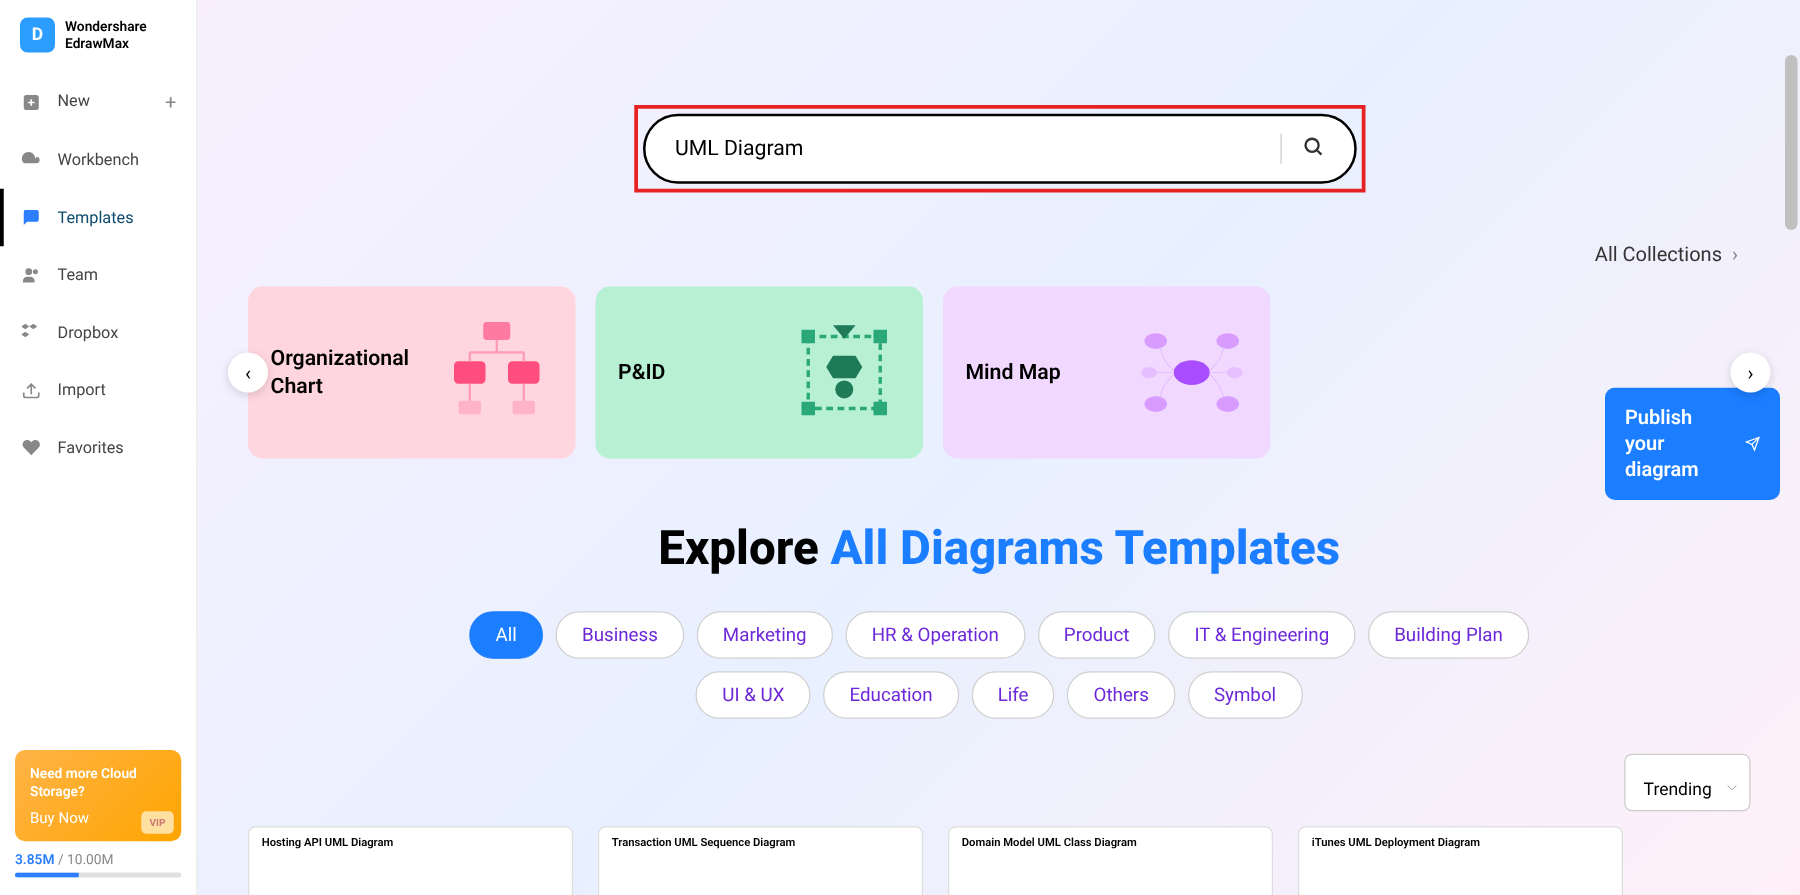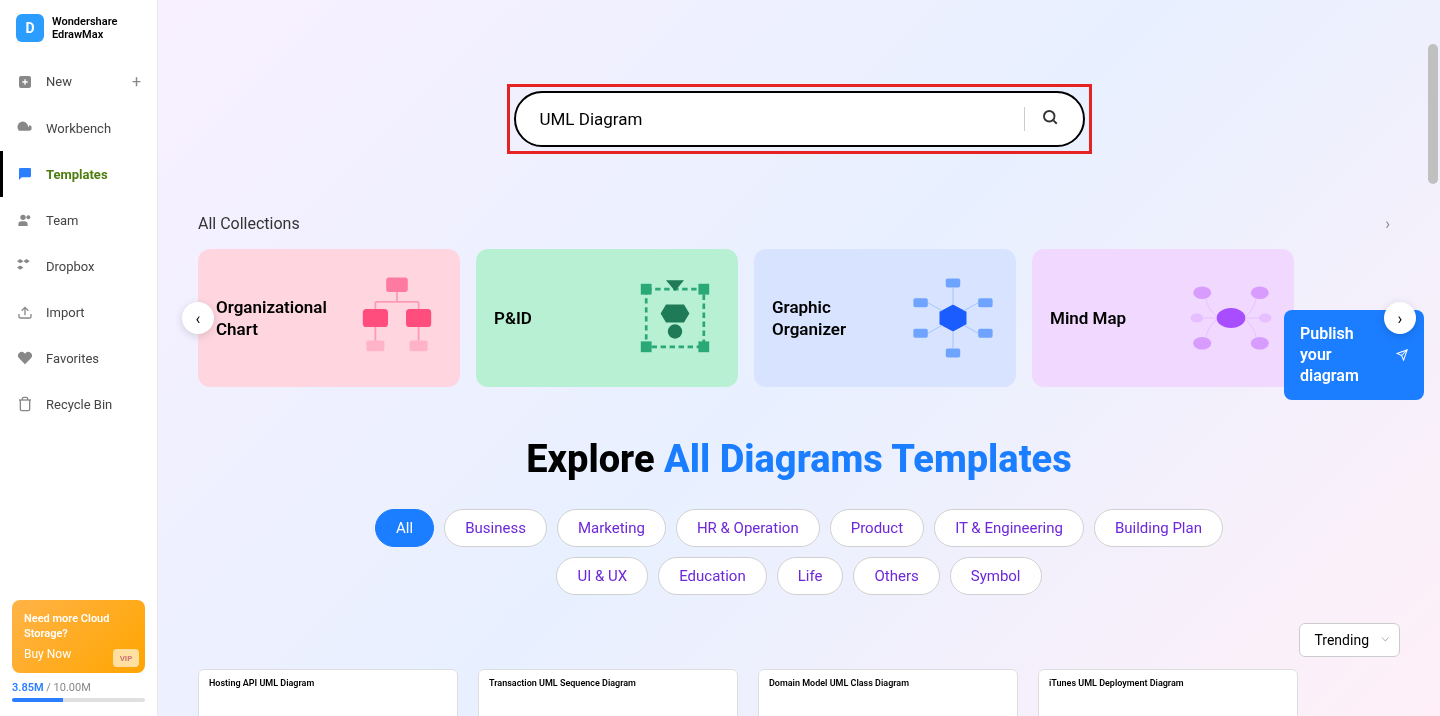--- a/index.html
+++ b/index.html
@@ -2,21 +2,21 @@
 <html><head>
 <meta charset="utf-8">
 <style>
 * { margin: 0; padding: 0; box-sizing: border-box; font-family: -apple-system, BlinkMacSystemFont, "Segoe UI", Roboto, sans-serif; }
 body { background: #f0f4ff; display: flex; height: 716px; width: 1440px; overflow: hidden; }
 .sidebar { width: 158px; background: #fff; display: flex; flex-direction: column; padding: 14px 0; border-right: 1px solid #e8e8e8; }
 .logo { display: flex; align-items: center; gap: 8px; padding: 0 16px 16px; }
 .logo-icon { width: 28px; height: 28px; background: #2b9dff; border-radius: 6px; display: flex; align-items: center; justify-content: center; color: #fff; font-weight: bold; font-size: 14px; }
 .logo-text { font-size: 11px; font-weight: 600; line-height: 1.2; }
 .nav-item { display: flex; align-items: center; padding: 14px 16px; gap: 12px; cursor: pointer; font-size: 13px; color: #444; position: relative; }
-.nav-item.active { font-weight: 700; color: #4d7c0f; align-items: center; }
+.nav-item.active { font-weight: 400; color: #0c4a6e; align-items: center; }
 .nav-item.active::before { content: ''; position: absolute; left: 0; top: 0; bottom: 0; width: 3px; background: #000; }
 .nav-icon { width: 18px; height: 18px; display: flex; align-items: center; justify-content: center; color: #888; }
 .nav-item.active .nav-icon { color: #2b7fff; }
 .new-plus { margin-left: auto; font-size: 16px; color: #888; }
 .storage-promo { margin: auto 12px 8px; background: linear-gradient(135deg, #ffb347, #ffa500); border-radius: 8px; padding: 12px; color: #fff; font-size: 11px; position: relative; }
 .storage-promo-title { font-weight: 600; line-height: 1.3; }
 .storage-promo-buy { margin-top: 6px; font-size: 12px; }
 .storage-promo-badge { position: absolute; bottom: 6px; right: 6px; width: 26px; height: 18px; background: #ffe0a0; border-radius: 4px; display:flex; align-items:center; justify-content:center; font-size:8px; color:#c77; font-weight:700;margin-top:40px; }
 .storage-bar-row { padding: 0 12px; font-size: 11px; color: #888; }
 .storage-used { color: #2b7fff; font-weight: 600; }
@@ -27,41 +27,41 @@
 .btn-upgrade { background: #ffe680; color: #333; border: none; border-radius: 16px; padding: 6px 14px; font-size: 12px; display: flex; align-items: center; gap: 4px; cursor: pointer; }
 .top-icon { width: 22px; height: 22px; cursor: pointer; display: flex; align-items: center; justify-content: center; color: #555; }
 .avatar { width: 24px; height: 24px; border-radius: 50%; background: #d63384; color: #fff; display: flex; align-items: center; justify-content: center; font-size: 12px; font-weight: 600; }
 .avatar-wrap { display: flex; align-items: center; gap: 4px; cursor: pointer; }
 .main { flex: 1; position: relative; overflow-y: auto; background: linear-gradient(135deg, #f8f0ff 0%, #e8f0ff 50%, #fff0f8 100%); padding: 60px 40px 40px; }
 .search-wrap { margin: 24px auto 0; width: 585px; border: 3px solid #e62222; padding: 4px; }
 .search-box { background: #fff; border: 2px solid #000; border-radius: 28px; display: flex; align-items: center; padding: 14px 24px; }
 .search-input { flex: 1; border: none; outline: none; font-size: 17px; background: transparent; }
 .search-divider { width: 1px; height: 24px; background: #ccc; margin: 0 16px; }
 .search-btn { background: none; border: none; cursor: pointer; font-size: 16px; }
-.collections-row { display: flex; justify-content: space-between; align-items: center; margin: 60px 0 16px; padding-right: 10px; gap: 8px; }
+.collections-row { display: flex; justify-content: flex-end; align-items: center; margin: 40px 0 16px; padding-right: 10px; gap: 8px; }
 .collections-link { font-size: 16px; color: #333; cursor: pointer; }
 .cards-row { position: relative; display: flex; gap: 16px; align-items: center; }
 .nav-arrow { position: absolute; width: 32px; height: 32px; border-radius: 50%; background: #fff; box-shadow: 0 2px 8px rgba(0,0,0,0.15); display: flex; align-items: center; justify-content: center; cursor: pointer; z-index: 5; font-size: 16px; }
 .nav-arrow.left { left: -16px; }
 .nav-arrow.right { right: -16px; }
 .cards-inner { display: flex; gap: 16px; overflow: hidden; flex: 1; }
 .card { flex: 0 0 262px; height: 138px; border-radius: 12px; padding: 20px 18px; display: flex; align-items: center; justify-content: space-between; cursor: pointer; }
 .card-title { font-size: 17px; font-weight: 600; line-height: 1.3; }
 .card.org { background: #ffd6e0; }
 .card.pid { background: #b8f0d4; }
 .card.graphic { background: #d8e4ff; }
 .card.mind { background: #f0d8ff; }
 .card-img { width: 90px; height: 90px; display: flex; align-items: center; justify-content: center; }
 .explore-title { text-align: center; font-size: 38px; font-weight: 800; margin: 50px 0 28px; }
 .explore-title .blue { color: #1b7dff; text-align: right; }
 .pills { display: flex; flex-wrap: wrap; justify-content: center; gap: 10px; max-width: 900px; margin: 0 auto; }
 .pill { border: 1px solid #d0d0d0; background: #fff; border-radius: 20px; padding: 9px 20px; font-size: 15px; cursor: pointer; color: #6d28d9; }
 .pill.active { background: #1b7dff; color: #fff; border-color: #1b7dff; }
 .sort-row { display: flex; justify-content: flex-end; margin: 28px 0 12px; }
-.sort-select { border: 1px solid #ccc; background: #fff; border-radius: 6px; padding: 8px 30px 8px 14px; font-size: 14px; cursor: pointer; position: relative; }
+.sort-select { border: 1px solid #ccc; background: #fff; border-radius: 6px; padding: 20px 30px 8px 14px; font-size: 14px; cursor: pointer; position: relative; }
 .templates-grid { display: flex; gap: 20px; }
 .template-card { flex: 0 0 260px; height: 60px; background: #fff; border: 1px solid #ddd; border-radius: 6px; padding: 8px 10px; font-size: 9px; font-weight: 600; overflow: hidden; }
 .publish-btn { position: fixed; right: 16px; top: 310px; background: #1b7dff; color: #fff; border-radius: 8px; padding: 14px 16px; display: flex; align-items: center; gap: 12px; font-size: 16px; font-weight: 600; cursor: pointer; line-height: 1.3; max-width: 140px; }
 .scrollbar { position: absolute; right: 2px; top: 44px; width: 10px; height: 140px; background: #c0c0c0; border-radius: 5px; }
 </style>
 </head>
 <body>
 
 <div class="sidebar">
   <div class="logo">
@@ -122,29 +122,20 @@
         </span>
         <span>Import</span>
       </div>
       <div class="nav-item">
         <span class="nav-icon">
           <svg width="16" height="16" viewBox="0 0 24 24" fill="#888">
             <path d="M20.8 4.6a5.5 5.5 0 00-7.8 0L12 5.7l-1-1.1a5.5 5.5 0 00-7.8 7.8l8.8 8.8 8.8-8.8a5.5 5.5 0 000-7.8z"></path>
           </svg>
         </span>
         <span>Favorites</span>
-      </div>
-      <div class="nav-item">
-        <span class="nav-icon">
-          <svg width="16" height="16" viewBox="0 0 24 24" fill="none" stroke="#888" stroke-width="2">
-            <polyline points="3 6 5 6 21 6"></polyline>
-            <path d="M19 6v14a2 2 0 01-2 2H7a2 2 0 01-2-2V6M8 6V4a2 2 0 012-2h4a2 2 0 012 2v2"></path>
-          </svg>
-        </span>
-        <span>Recycle Bin</span>
       </div>
     </div>
   <div class="storage-promo">
     <div class="storage-promo-title">Need more Cloud Storage?</div>
     <div class="storage-promo-buy">Buy Now</div>
     <div class="storage-promo-badge">VIP</div>
   </div>
   <div class="storage-bar-row">
     <span class="storage-used">3.85M</span><span> / </span><span>10.00M</span>
     <div class="storage-bar">
@@ -230,41 +221,20 @@
               <rect x="12" y="12" width="12" height="12" fill="#2aa876"></rect>
               <rect x="76" y="12" width="12" height="12" fill="#2aa876"></rect>
               <rect x="12" y="76" width="12" height="12" fill="#2aa876"></rect>
               <rect x="76" y="76" width="12" height="12" fill="#2aa876"></rect>
               <path d="M40 35 h20 l6 10 -6 10 h-20 l-6-10 z" fill="#1e7a57"></path>
               <path d="M40 8 l10 12 10-12z" fill="#1e7a57"></path>
               <circle cx="50" cy="65" r="8" fill="#1e7a57"></circle>
             </svg>
           </div>
         </div>
-        <div class="card graphic">
-          <div class="card-title" style="white-space:pre-line">Graphic
-Organizer</div>
-          <div class="card-img">
-            <svg width="90" height="90" viewBox="0 0 100 100">
-              <polygon points="50,35 65,43 65,57 50,65 35,57 35,43" fill="#1b5cff"></polygon>
-              <rect x="42" y="6" width="16" height="10" rx="2" fill="#6ea3ff"></rect>
-              <rect x="42" y="84" width="16" height="10" rx="2" fill="#6ea3ff"></rect>
-              <rect x="6" y="28" width="16" height="10" rx="2" fill="#6ea3ff"></rect>
-              <rect x="78" y="28" width="16" height="10" rx="2" fill="#6ea3ff"></rect>
-              <rect x="6" y="62" width="16" height="10" rx="2" fill="#6ea3ff"></rect>
-              <rect x="78" y="62" width="16" height="10" rx="2" fill="#6ea3ff"></rect>
-              <line x1="50" y1="16" x2="50" y2="35" stroke="#9cc0ff"></line>
-              <line x1="50" y1="65" x2="50" y2="84" stroke="#9cc0ff"></line>
-              <line x1="22" y1="33" x2="38" y2="42" stroke="#9cc0ff"></line>
-              <line x1="78" y1="33" x2="62" y2="42" stroke="#9cc0ff"></line>
-              <line x1="22" y1="67" x2="38" y2="58" stroke="#9cc0ff"></line>
-              <line x1="78" y1="67" x2="62" y2="58" stroke="#9cc0ff"></line>
-            </svg>
-          </div>
-        </div>
         <div class="card mind">
           <div class="card-title" style="white-space:pre-line">Mind Map</div>
           <div class="card-img">
             <svg width="90" height="90" viewBox="0 0 100 100">
               <ellipse cx="50" cy="50" rx="16" ry="11" fill="#a84dff"></ellipse>
               <ellipse cx="18" cy="22" rx="10" ry="7" fill="#d89cff"></ellipse>
               <ellipse cx="82" cy="22" rx="10" ry="7" fill="#d89cff"></ellipse>
               <ellipse cx="12" cy="50" rx="7" ry="5" fill="#e5bfff"></ellipse>
               <ellipse cx="88" cy="50" rx="7" ry="5" fill="#e5bfff"></ellipse>
               <ellipse cx="18" cy="78" rx="10" ry="7" fill="#d89cff"></ellipse>

